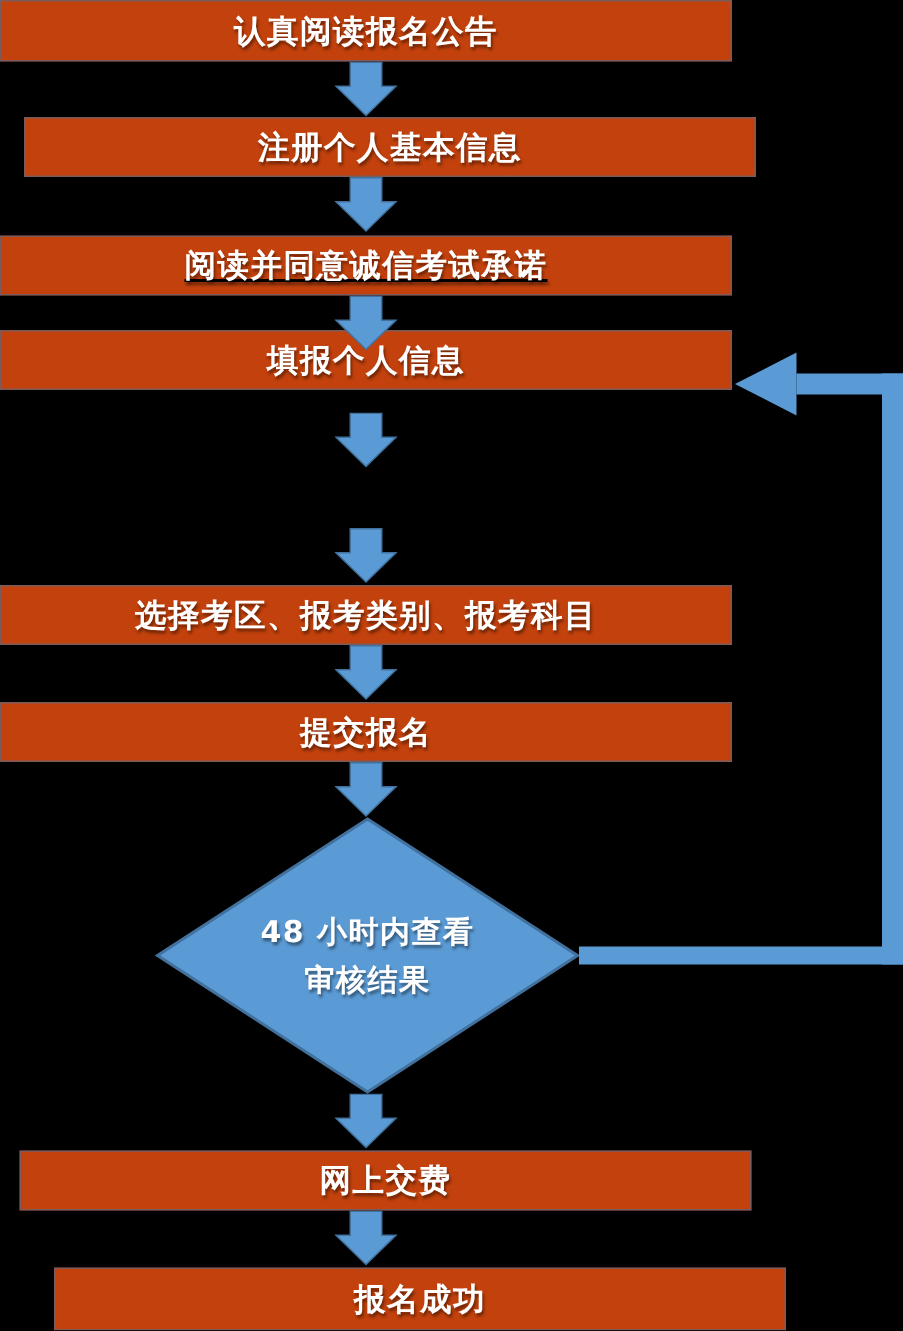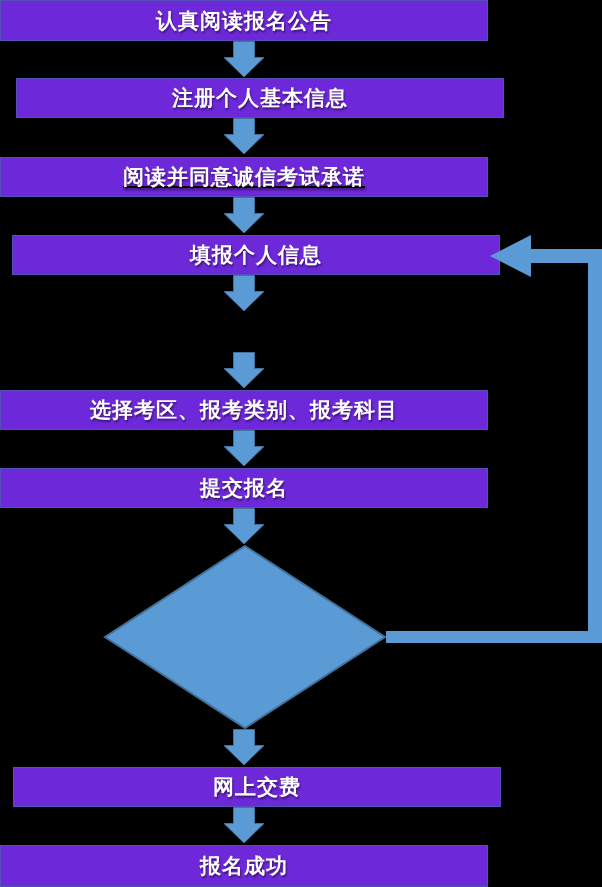--- a/index.html
+++ b/index.html
@@ -13,21 +13,21 @@
     height: 887px;
     background: #000000;
     overflow: hidden;
     font-family: "DejaVu Sans", "Liberation Sans", sans-serif;
   }
   .flow-box {
     position: absolute;
     left: 0;
     width: 488px;
     height: 40px;
-    background: #6d28d9;
+    background: #c2410c;
     border: 1px solid rgba(65, 113, 156, 0.55);
     box-sizing: border-box;
     display: flex;
     align-items: center;
     justify-content: center;
   }
   .flow-box span, .decision-text span {
     color: #FFFFFF;
     font-size: 21px;
     font-weight: bold;
@@ -80,33 +80,33 @@
 
   <div class="flow-box" style="top:0; height:41px;">
     <span>认真阅读报名公告</span>
   </div>
   <div class="flow-box" style="top:78px;margin-left:16px;">
     <span>注册个人基本信息</span>
   </div>
   <div class="flow-box" style="top:157px;text-decoration:underline;">
     <span>阅读并同意诚信考试承诺</span>
   </div>
-  <div class="flow-box" style="top:235px;margin-left:12px;">
+  <div class="flow-box" style="top:220px;">
     <span>填报个人信息</span>
   </div>
   <div class="flow-box" style="top:468px;">
     <span>提交报名</span>
   </div>
   <div class="flow-box" style="top:390px;">
     <span>选择考区、报考类别、报考科目</span>
   </div>
   <div class="flow-box" style="top:767px;margin-left:13px;">
     <span>网上交费</span>
   </div>
-  <div class="flow-box" style="top:845px; height:42px;">
+  <div class="flow-box" style="top:845px; height:42px;margin-left:36px;">
     <span>报名成功</span>
   </div>
 
   <svg class="down-arrow" style="top:41px" viewBox="0 0 42 37">
       <polygon points="10.5,0.5 31.5,0.5 31.5,16.5 41,16.5 21,36 1,16.5 10.5,16.5" fill="#5B9BD5" stroke="#41719C" stroke-width="1"></polygon>
     </svg>
   <svg class="down-arrow" style="top:118px" viewBox="0 0 42 37">
       <polygon points="10.5,0.5 31.5,0.5 31.5,16.5 41,16.5 21,36 1,16.5 10.5,16.5" fill="#5B9BD5" stroke="#41719C" stroke-width="1"></polygon>
     </svg>
   <svg class="down-arrow" style="top:197px" viewBox="0 0 42 37">
@@ -127,20 +127,24 @@
   <svg class="down-arrow" style="top:729px" viewBox="0 0 42 37">
       <polygon points="10.5,0.5 31.5,0.5 31.5,16.5 41,16.5 21,36 1,16.5 10.5,16.5" fill="#5B9BD5" stroke="#41719C" stroke-width="1"></polygon>
     </svg>
   <svg class="down-arrow" style="top:807px" viewBox="0 0 42 37">
       <polygon points="10.5,0.5 31.5,0.5 31.5,16.5 41,16.5 21,36 1,16.5 10.5,16.5" fill="#5B9BD5" stroke="#41719C" stroke-width="1"></polygon>
     </svg>
 
   <svg class="decision-diamond-svg" viewBox="0 0 284 186">
     <polygon points="142,2 282,93 142,184 2,93" fill="#5B9BD5" stroke="#41719C" stroke-width="2"></polygon>
   </svg>
+  <div class="decision-text">
+    <span>48 小时内查看</span>
+    <span>审核结果</span>
+  </div>
 
   <svg class="loop-svg" viewBox="0 0 602 887">
     <rect x="386" y="631" width="216" height="12" fill="#5B9BD5"></rect>
     <rect x="588" y="249" width="14" height="394" fill="#5B9BD5"></rect>
     <rect x="531" y="249" width="71" height="14" fill="#5B9BD5"></rect>
     <polygon points="490,256 531,235 531,277" fill="#5B9BD5"></polygon>
   </svg>
 
 </div>
 

